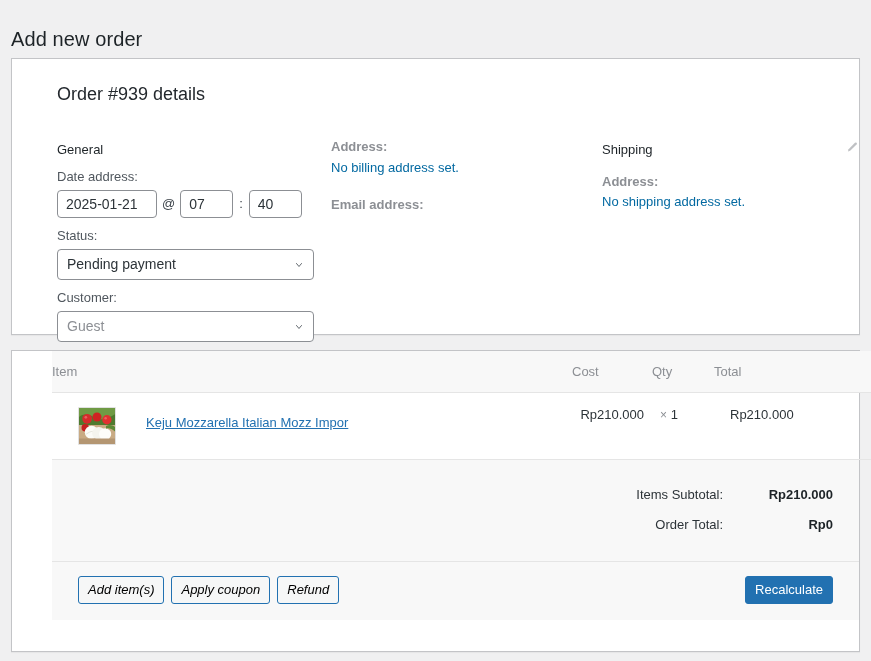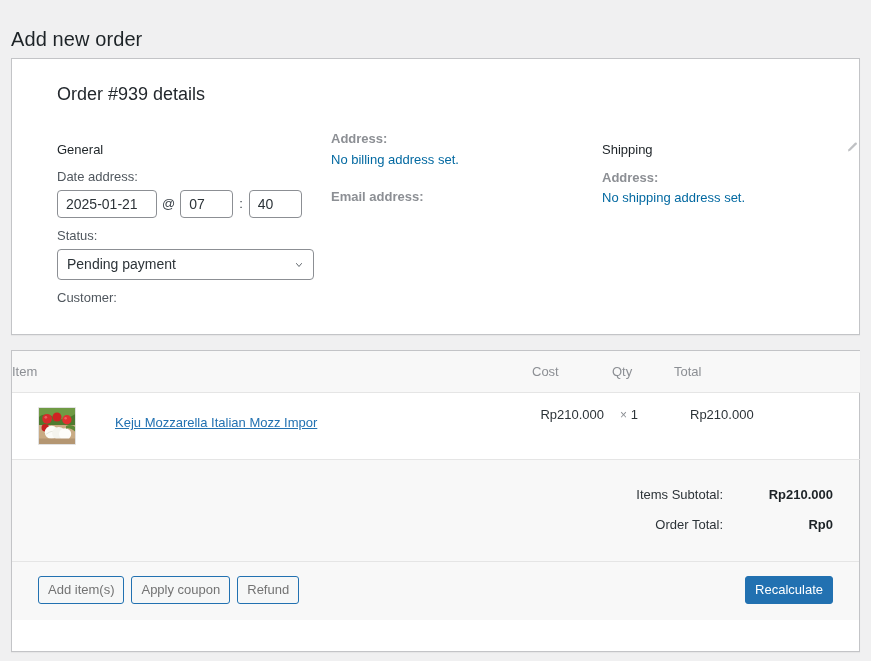--- a/index.html
+++ b/index.html
@@ -31,21 +31,21 @@
   
   .postbox {
     position: absolute;
     left: 11px;
     width: 849px;
     background: #ffffff;
     border: 1px solid #c3c4c7;
     box-shadow: 0 1px 1px rgba(0,0,0,.04);
   }
   #order-data-panel { top: 58px; height: 277px; padding-left: 20px; }
-  #order-items-panel { top: 350px; height: 302px; background:#fff; }
+  #order-items-panel { top: 350px; height: 302px; background:#fff;padding-left:40px; }
 
   
   .order-heading {
     margin: 24px 0 0 25px;
     font-size: 18px;
     font-weight: 400;
     color: #23282d;
     line-height: 1.3;
   }
 
@@ -83,21 +83,21 @@
     margin: 9px 0 4px 0;
     line-height: 1.4;
   }
   .field-label.first { margin-top: 2px; }
 
   .addr-label {
     font-size: 13px;
     font-weight: 700;
     color: #8c8f94;
     line-height: 1.5;
-    margin-top: 4px;
+    margin-top: 12px;
   }
   .addr-value {
     font-size: 13px;
     color: #0369a1;
     line-height: 1.5;
     margin-top: 1px;
   }
   .addr-label.email { margin-top: 18px; }
 
   
@@ -171,21 +171,21 @@
     vertical-align: top;
     font-size: 13px;
     color: #2c3338;
     border-bottom: 1px solid #e5e5e5;
   }
   td.td-item { padding-left: 26px; }
   td.td-cost { text-align: right; padding-right: 8px; }
   td.td-qty  { text-align: left;  padding-left: 8px; color:#50575e;}
   td.td-total{ text-align: left;  padding-left: 16px; }
 
-  .item-cell { display: flex; align-items: flex-start; gap: 9px; }
+  .item-cell { display: flex; align-items: flex-start; }
   .thumb {
     width: 38px; height: 38px;
     flex: 0 0 38px;
     border: 1px solid #e1e1e1;
     background: #cbb79a;
     overflow: hidden;
     position: relative;
     border-radius: 1px;
   }
   .thumb svg { display:block; width:100%; height:100%; }
@@ -245,21 +245,22 @@
     line-height: 26px;
     height: 28px;
     padding: 0 9px;
     border-radius: 3px;
     cursor: pointer;
     white-space: nowrap;
   }
   .btn-secondary {
     background: #f6f7f7;
     border: 1px solid #2271b1;
-    color: #737373;
+    color: #000000;
+    font-style: italic;
   }
   .btn-primary {
     background: #2271b1;
     border: 1px solid #2271b1;
     color: #ffffff;
   }
 </style>
 </head>
 <body>
 
@@ -288,20 +289,28 @@
         <div class="sel-wrap">
           <div class="sel">Pending payment</div>
           <span class="caret">
             <svg viewBox="0 0 20 20">
                 <path d="M5 7l5 6 5-6" fill="none" stroke="#50575e" stroke-width="1.8" stroke-linecap="round" stroke-linejoin="round"></path>
               </svg>
           </span>
         </div>
 
         <div class="field-label">Customer:</div>
+        <div class="sel-wrap">
+          <div class="sel placeholder">Guest</div>
+          <span class="caret">
+            <svg viewBox="0 0 20 20">
+                <path d="M5 7l5 6 5-6" fill="none" stroke="#50575e" stroke-width="1.8" stroke-linecap="round" stroke-linejoin="round"></path>
+              </svg>
+          </span>
+        </div>
       </div>
 
       <div class="col col-billing">
         <div class="addr-label">Address:</div>
         <div class="addr-value">No billing address set.</div>
         <div class="addr-label email">Email address:</div>
         <div class="addr-value"></div>
       </div>
 
       <div class="col col-shipping">

